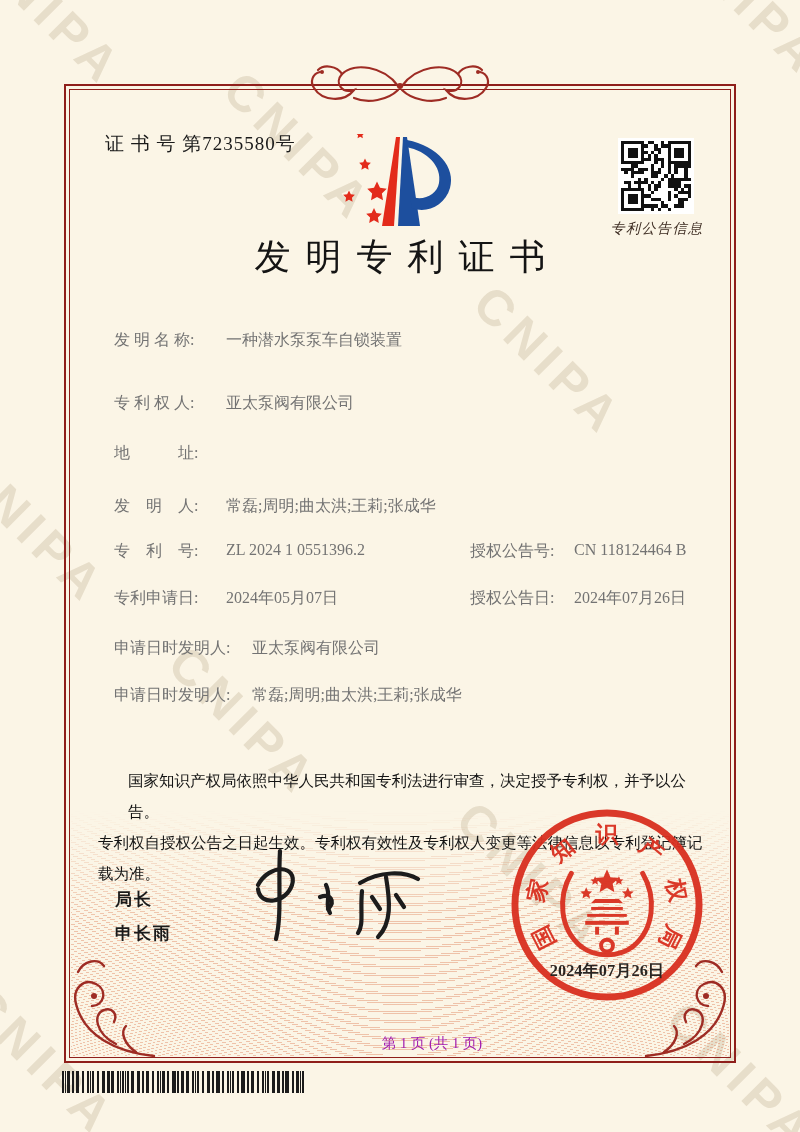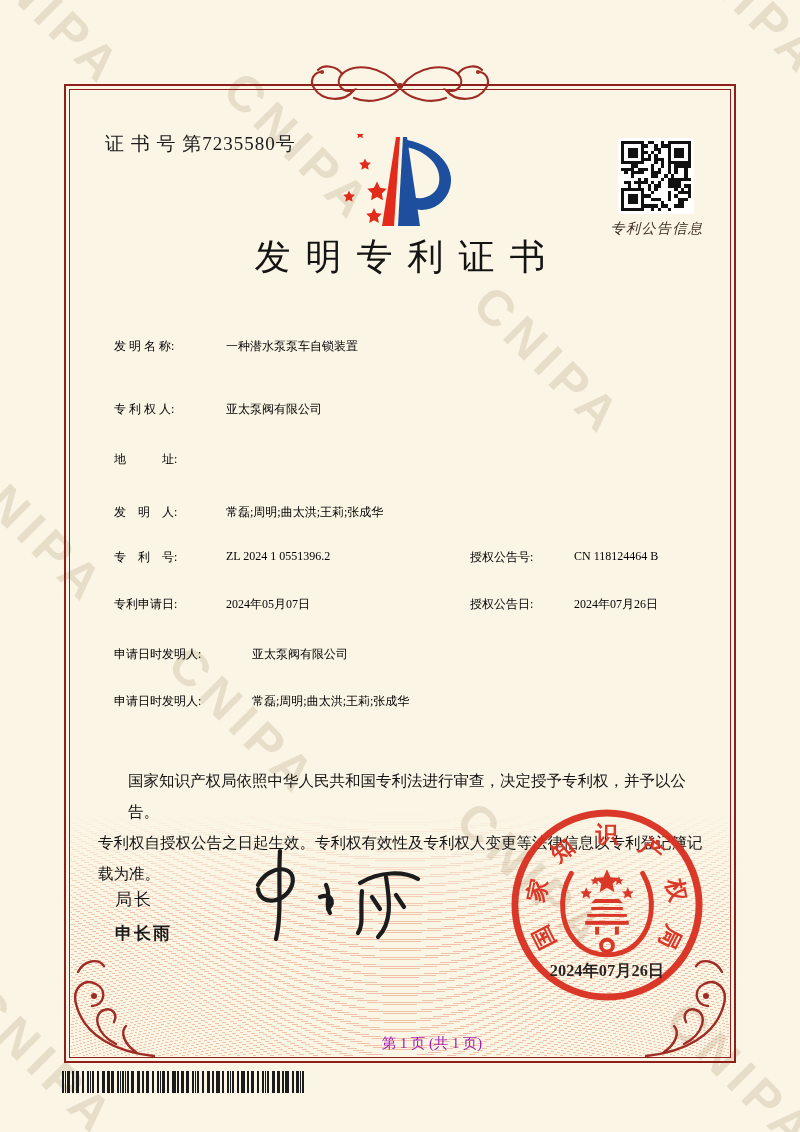--- a/index.html
+++ b/index.html
@@ -37,32 +37,32 @@
   .qr svg{ display:block; width:100%; height:100%; }
   .qr-caption{
     margin-top:6px; font-size:14px; letter-spacing:1.5px; color:#3c2b21;
     font-style:italic; text-align:center; width:104px;
   }
   .title{
     position:absolute; left:0; width:100%; top:233px; text-align:center;
     font-size:36px; letter-spacing:15px; text-indent:15px; color:#141414;
   }
   
-  .row{ position:absolute; left:114px; font-size:12px; color:#000000; display:flex; align-items:flex-start;margin-top:8px; }
+  .row{ position:absolute; left:114px; font-size:16px; color:#737373; display:flex; align-items:flex-start; }
   .lbl{ display:inline-block; width:102px; flex:none; }
   .lbl.wide{ width:128px; }
   .val{ display:inline-block; margin-left:10px; }
   .val.addr{ width:458px; line-height:26px; }
   .pair-right{ position:absolute; left:356px; top:0; display:flex; white-space:nowrap; }
   .pair-right .lbl{ width:94px; }
   
   .decision{ position:absolute; left:98px; top:765px; width:610px; font-size:15.5px; line-height:31px; color:#141414; }
   .decision .l1{ padding-left:30px; }
   
-  .sig-title{ position:absolute; left:115px; top:888px; font-size:17px; font-weight:400;
+  .sig-title{ position:absolute; left:115px; top:888px; font-size:17px; font-weight:700;
               font-family:"Liberation Sans","DejaVu Sans",sans-serif; letter-spacing:2px; }
   .sig-name { position:absolute; left:115px; top:922px; font-size:17px; font-weight:600;
               font-family:"Liberation Sans","DejaVu Sans",sans-serif; letter-spacing:2px; }
   .sig-hand{ position:absolute; left:228px; top:843px; }
   
   .seal{ position:absolute; left:508px; top:806px; width:198px; height:198px; opacity:.95; }
   
   .page-footer{ position:absolute; left:0; width:100%; top:1034px; text-align:center; font-size:14.5px; color:#a21caf;margin-left:32px; }
   .barcode{
     position:absolute; left:62px; top:1071px; width:244px; height:22px;

